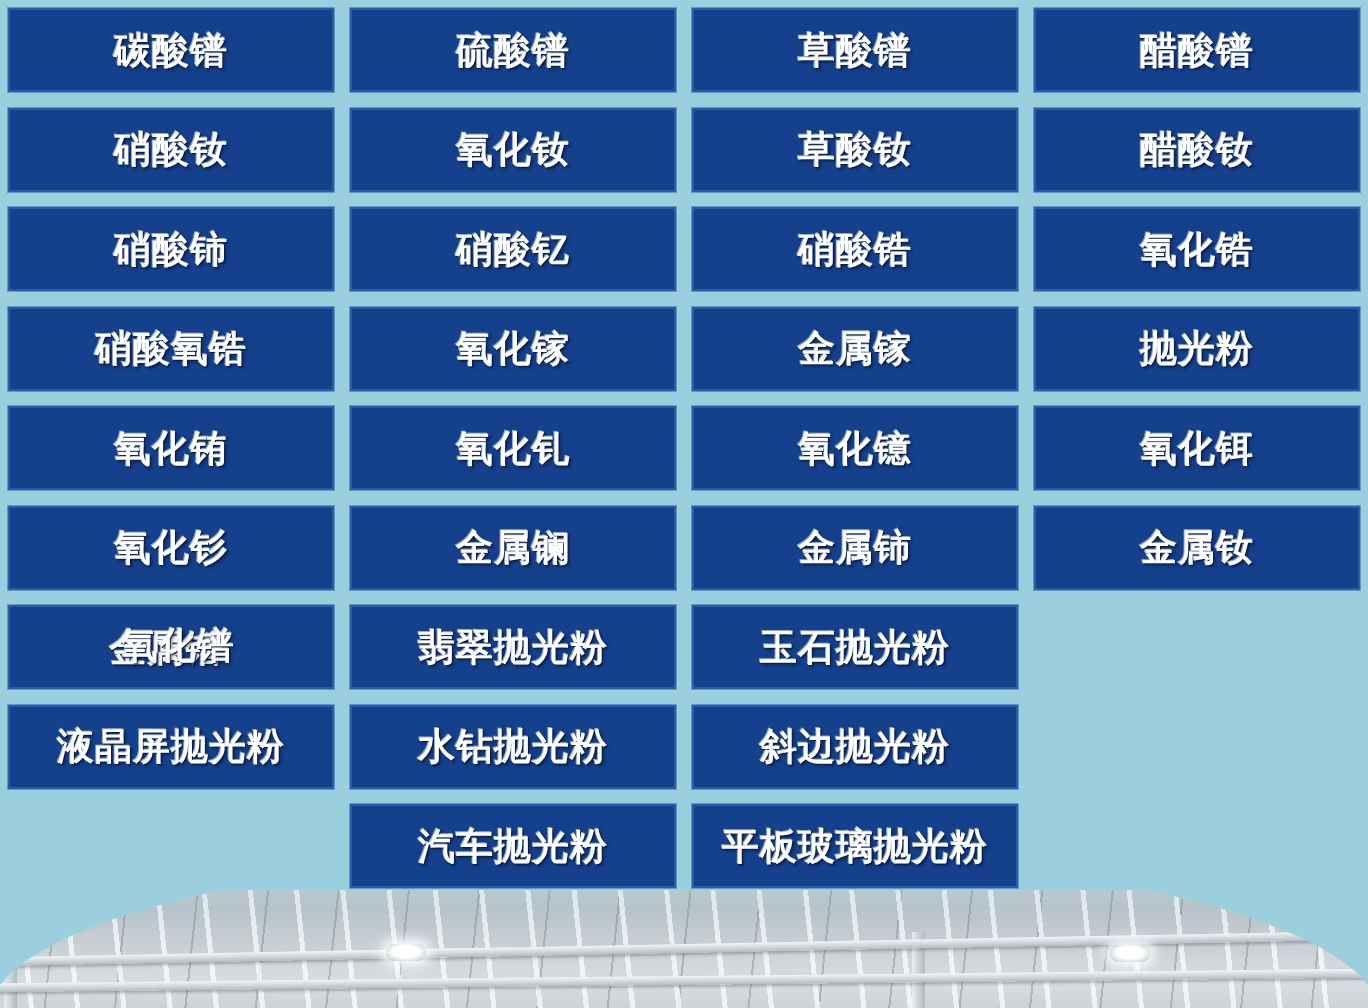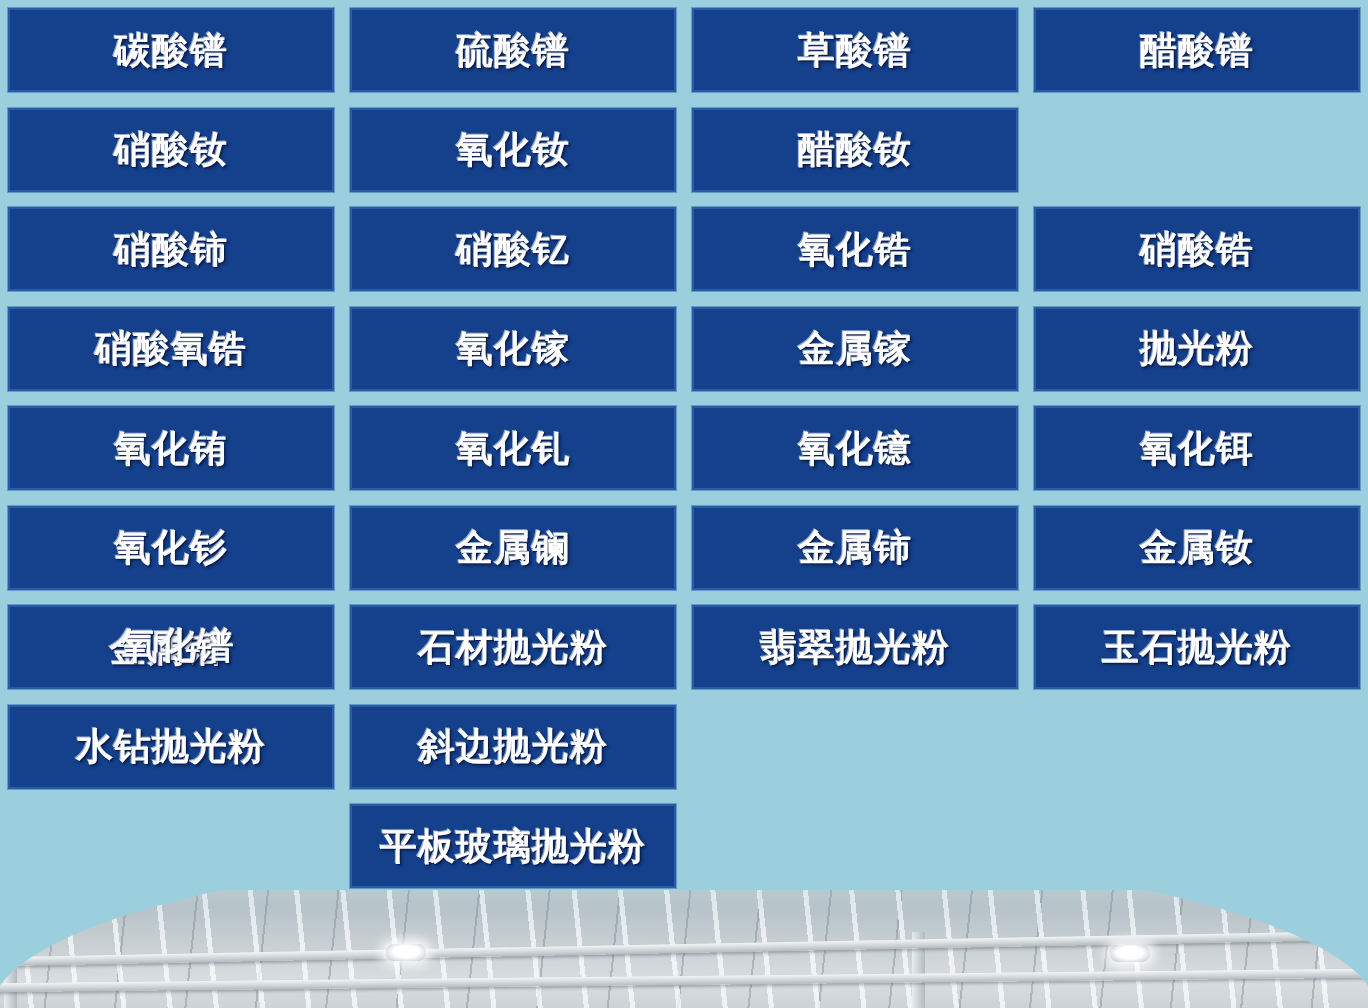--- a/index.html
+++ b/index.html
@@ -191,43 +191,48 @@
           <span class="chip-label">硝酸钕</span>
         </div>
       </div>
       <div class="cell">
         <div class="chip">
           <span class="chip-label">氧化钕</span>
         </div>
       </div>
       <div class="cell">
         <div class="chip">
+          <span class="chip-label">草酸钕</span>
+        </div>
+      </div>
+      <div class="cell">
+        <div class="chip">
           <span class="chip-label">醋酸钕</span>
         </div>
       </div>
     </div>
     <div class="grid-row" style="top: 207px; justify-content: space-between;">
       <div class="cell">
         <div class="chip">
           <span class="chip-label">硝酸铈</span>
         </div>
       </div>
       <div class="cell">
         <div class="chip">
           <span class="chip-label">硝酸钇</span>
         </div>
       </div>
       <div class="cell">
         <div class="chip">
+          <span class="chip-label">硝酸锆</span>
+        </div>
+      </div>
+      <div class="cell">
+        <div class="chip">
           <span class="chip-label">氧化锆</span>
-        </div>
-      </div>
-      <div class="cell">
-        <div class="chip">
-          <span class="chip-label">硝酸锆</span>
         </div>
       </div>
     </div>
     <div class="grid-row" style="top: 306.5px; border-radius: 10px;">
       <div class="cell">
         <div class="chip">
           <span class="chip-label">硝酸氧锆</span>
         </div>
       </div>
       <div class="cell">
@@ -292,48 +297,53 @@
     </div>
     <div class="grid-row" style="top: 605px;">
       <div class="cell">
         <div class="chip">
           <span class="chip-label overlay-a">金属镨</span>
           <span class="chip-label overlay-b">氧化镨</span>
         </div>
       </div>
       <div class="cell">
         <div class="chip">
-          <span class="chip-label">石材抛光粉</span>
-        </div>
-      </div>
-      <div class="cell">
-        <div class="chip">
           <span class="chip-label">翡翠抛光粉</span>
         </div>
       </div>
       <div class="cell">
         <div class="chip">
           <span class="chip-label">玉石抛光粉</span>
         </div>
       </div>
     </div>
     <div class="grid-row" style="top: 704.5px;">
+      <div class="cell">
+        <div class="chip">
+          <span class="chip-label">液晶屏抛光粉</span>
+        </div>
+      </div>
       <div class="cell">
         <div class="chip">
           <span class="chip-label">水钻抛光粉</span>
         </div>
       </div>
       <div class="cell">
         <div class="chip">
           <span class="chip-label">斜边抛光粉</span>
         </div>
       </div>
     </div>
     <div class="grid-row" style="top: 804px;">
       <div class="cell empty-cell"></div>
+      <div class="cell">
+        <div class="chip">
+          <span class="chip-label">汽车抛光粉</span>
+        </div>
+      </div>
       <div class="cell">
         <div class="chip">
           <span class="chip-label">平板玻璃抛光粉</span>
         </div>
       </div>
       <div class="cell empty-cell"></div>
     </div>
   </div>
 
 <div id="factory-band">

